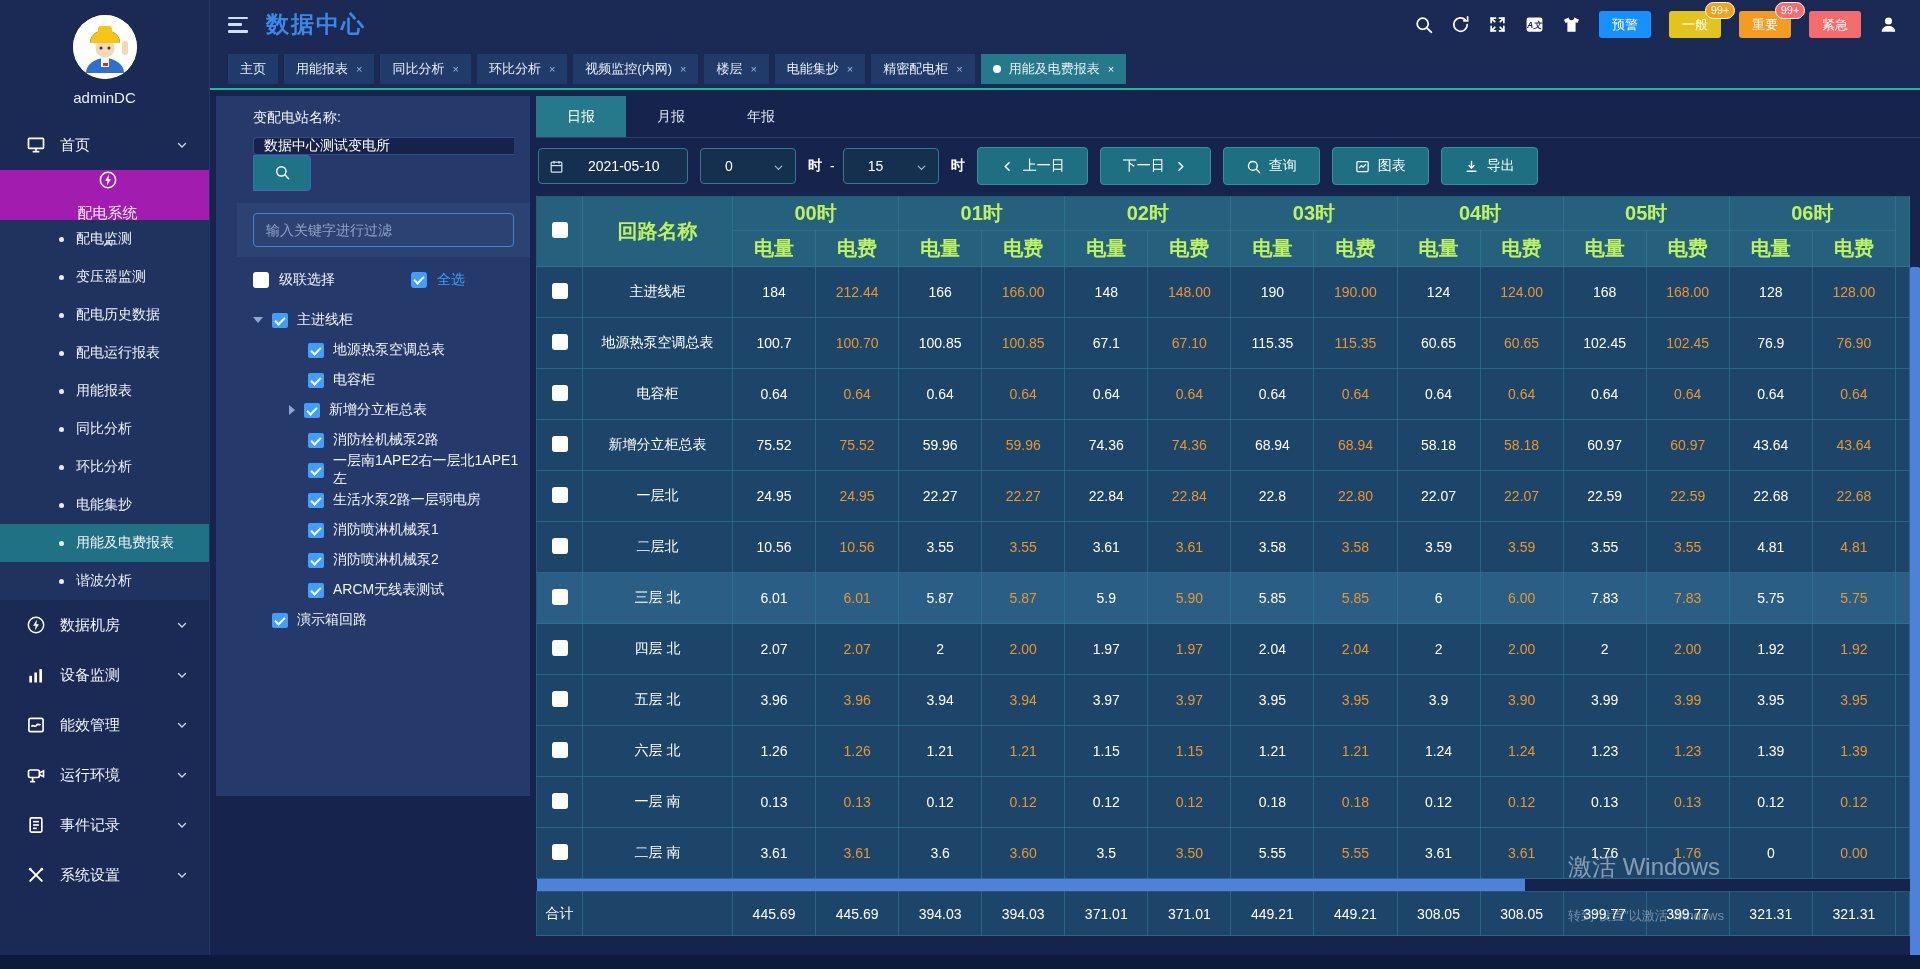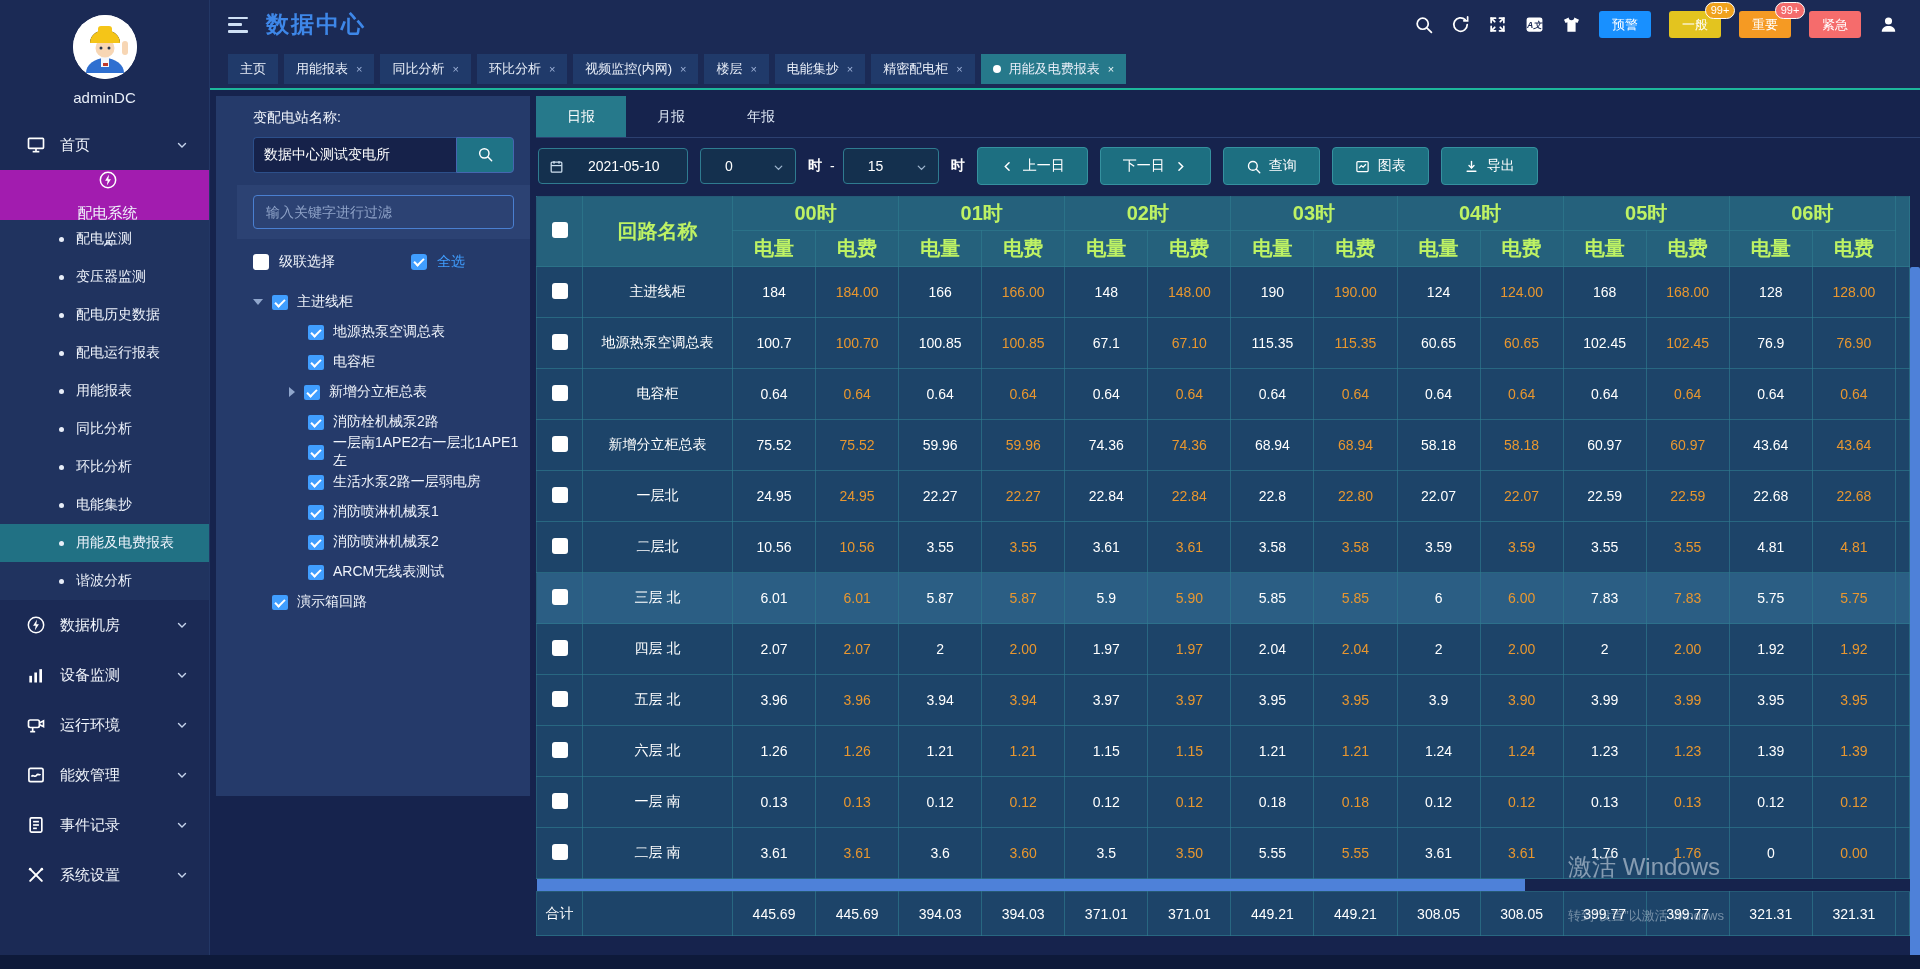--- a/index.html
+++ b/index.html
@@ -47,21 +47,21 @@
   .nav-tab.active { background:#26798b; }
   .nav-tab.active .tab-close { color:#eaf4f6; }
   .nav-tab .tab-dot { width:8px; height:8px; border-radius:50%; background:#fff; }
 
   .content { flex:1; display:flex; padding:6px 0 0 6px; min-height:0; }
 
   
   .station-panel { width:314px; flex:0 0 314px; background:#253a6a; height:700px; overflow:hidden;padding-left:21px; }
   .sp-head { padding:13px 16px 12px; }
   .sp-label { font-size:14px; color:#f0f4fb; margin-bottom:10px; display:block; }
-  .sp-input-group { display:flex; }
+  .sp-input-group { display:flex;flex-direction:column; }
   .sp-input { flex:1; height:36px; background:#16224a; border:1px solid #2c4f8a; border-right:none; border-radius:4px 0 0 4px;
     color:#fff; font-size:14px; padding:0 10px; font-family:inherit; }
   .sp-search-btn { width:58px; height:36px; background:#1f7386; border:1px solid #4566b0; border-radius:0 4px 4px 0; color:#fff; cursor:pointer; display:flex; align-items:center; justify-content:center; }
   .sp-search-btn svg { width:16px; height:16px; }
   .sp-filter-band { background:#2c4273; padding:10px 16px; }
   .sp-filter-input { width:100%; height:34px; background:transparent; border:1px solid #4a7fd0; border-radius:4px;
     color:#dce6f5; font-size:14px; padding:0 12px; font-family:inherit; }
   .sp-filter-input::placeholder { color:#8fa3c8; }
   .sp-check-row { display:flex; align-items:center; padding:14px 16px 10px; gap:10px; }
   .cb { width:16px; height:16px; background:#fff; border-radius:3px; position:relative; display:inline-block; flex:0 0 16px; cursor:pointer; }
@@ -236,39 +236,39 @@
             </svg>
           </span>
           <span class="mi-label">设备监测</span>
           <span class="mi-chev"><svg viewBox="0 0 24 24" fill="none" stroke="currentColor" stroke-width="2.4" stroke-linecap="round">
               <polyline points="6 9.5 12 15.5 18 9.5"></polyline>
             </svg></span>
         </div>
         <div class="menu-item">
           <span class="mi-icon">
             <svg viewBox="0 0 24 24" fill="none" stroke="currentColor" stroke-width="2">
+              <rect x="3.5" y="4" width="17" height="16" rx="2"></rect>
+              <path d="M6.5 14c2.2-3.5 3.8 1.5 6-1.5s3.3.8 4.8-1.5"></path>
+            </svg>
+          </span>
+          <span class="mi-label">能效管理</span>
+          <span class="mi-chev"><svg viewBox="0 0 24 24" fill="none" stroke="currentColor" stroke-width="2.4" stroke-linecap="round">
+              <polyline points="6 9.5 12 15.5 18 9.5"></polyline>
+            </svg></span>
+        </div>
+        <div class="menu-item">
+          <span class="mi-icon">
+            <svg viewBox="0 0 24 24" fill="none" stroke="currentColor" stroke-width="2">
               <rect x="3" y="6" width="13" height="9" rx="2"></rect>
               <path d="M16 9.5l5-2.5v7l-5-2.5"></path>
               <line x1="8" y1="15" x2="8" y2="20"></line>
               <line x1="5" y1="20" x2="11" y2="20"></line>
             </svg>
           </span>
           <span class="mi-label">运行环境</span>
-          <span class="mi-chev"><svg viewBox="0 0 24 24" fill="none" stroke="currentColor" stroke-width="2.4" stroke-linecap="round">
-              <polyline points="6 9.5 12 15.5 18 9.5"></polyline>
-            </svg></span>
-        </div>
-        <div class="menu-item">
-          <span class="mi-icon">
-            <svg viewBox="0 0 24 24" fill="none" stroke="currentColor" stroke-width="2">
-              <rect x="3.5" y="4" width="17" height="16" rx="2"></rect>
-              <path d="M6.5 14c2.2-3.5 3.8 1.5 6-1.5s3.3.8 4.8-1.5"></path>
-            </svg>
-          </span>
-          <span class="mi-label">能效管理</span>
           <span class="mi-chev"><svg viewBox="0 0 24 24" fill="none" stroke="currentColor" stroke-width="2.4" stroke-linecap="round">
               <polyline points="6 9.5 12 15.5 18 9.5"></polyline>
             </svg></span>
         </div>
         <div class="menu-item">
           <span class="mi-icon">
             <svg viewBox="0 0 24 24" fill="none" stroke="currentColor" stroke-width="2">
               <rect x="5" y="3.5" width="14" height="17" rx="1.5"></rect>
               <line x1="8.5" y1="8" x2="15.5" y2="8"></line>
               <line x1="8.5" y1="12" x2="15.5" y2="12"></line>
@@ -605,21 +605,21 @@
                   <th>电费</th>
                   <th>电量</th>
                   <th>电费</th>
                 </tr>
               </thead>
               <tbody>
                 <tr>
                   <td><span class="cb"></span></td>
                   <td class="name-cell">主进线柜</td>
                   <td class="qty">184</td>
-                  <td class="fee">184.00</td>
+                  <td class="fee">212.44</td>
                   <td class="qty">166</td>
                   <td class="fee">166.00</td>
                   <td class="qty">148</td>
                   <td class="fee">148.00</td>
                   <td class="qty">190</td>
                   <td class="fee">190.00</td>
                   <td class="qty">124</td>
                   <td class="fee">124.00</td>
                   <td class="qty">168</td>
                   <td class="fee">168.00</td>

